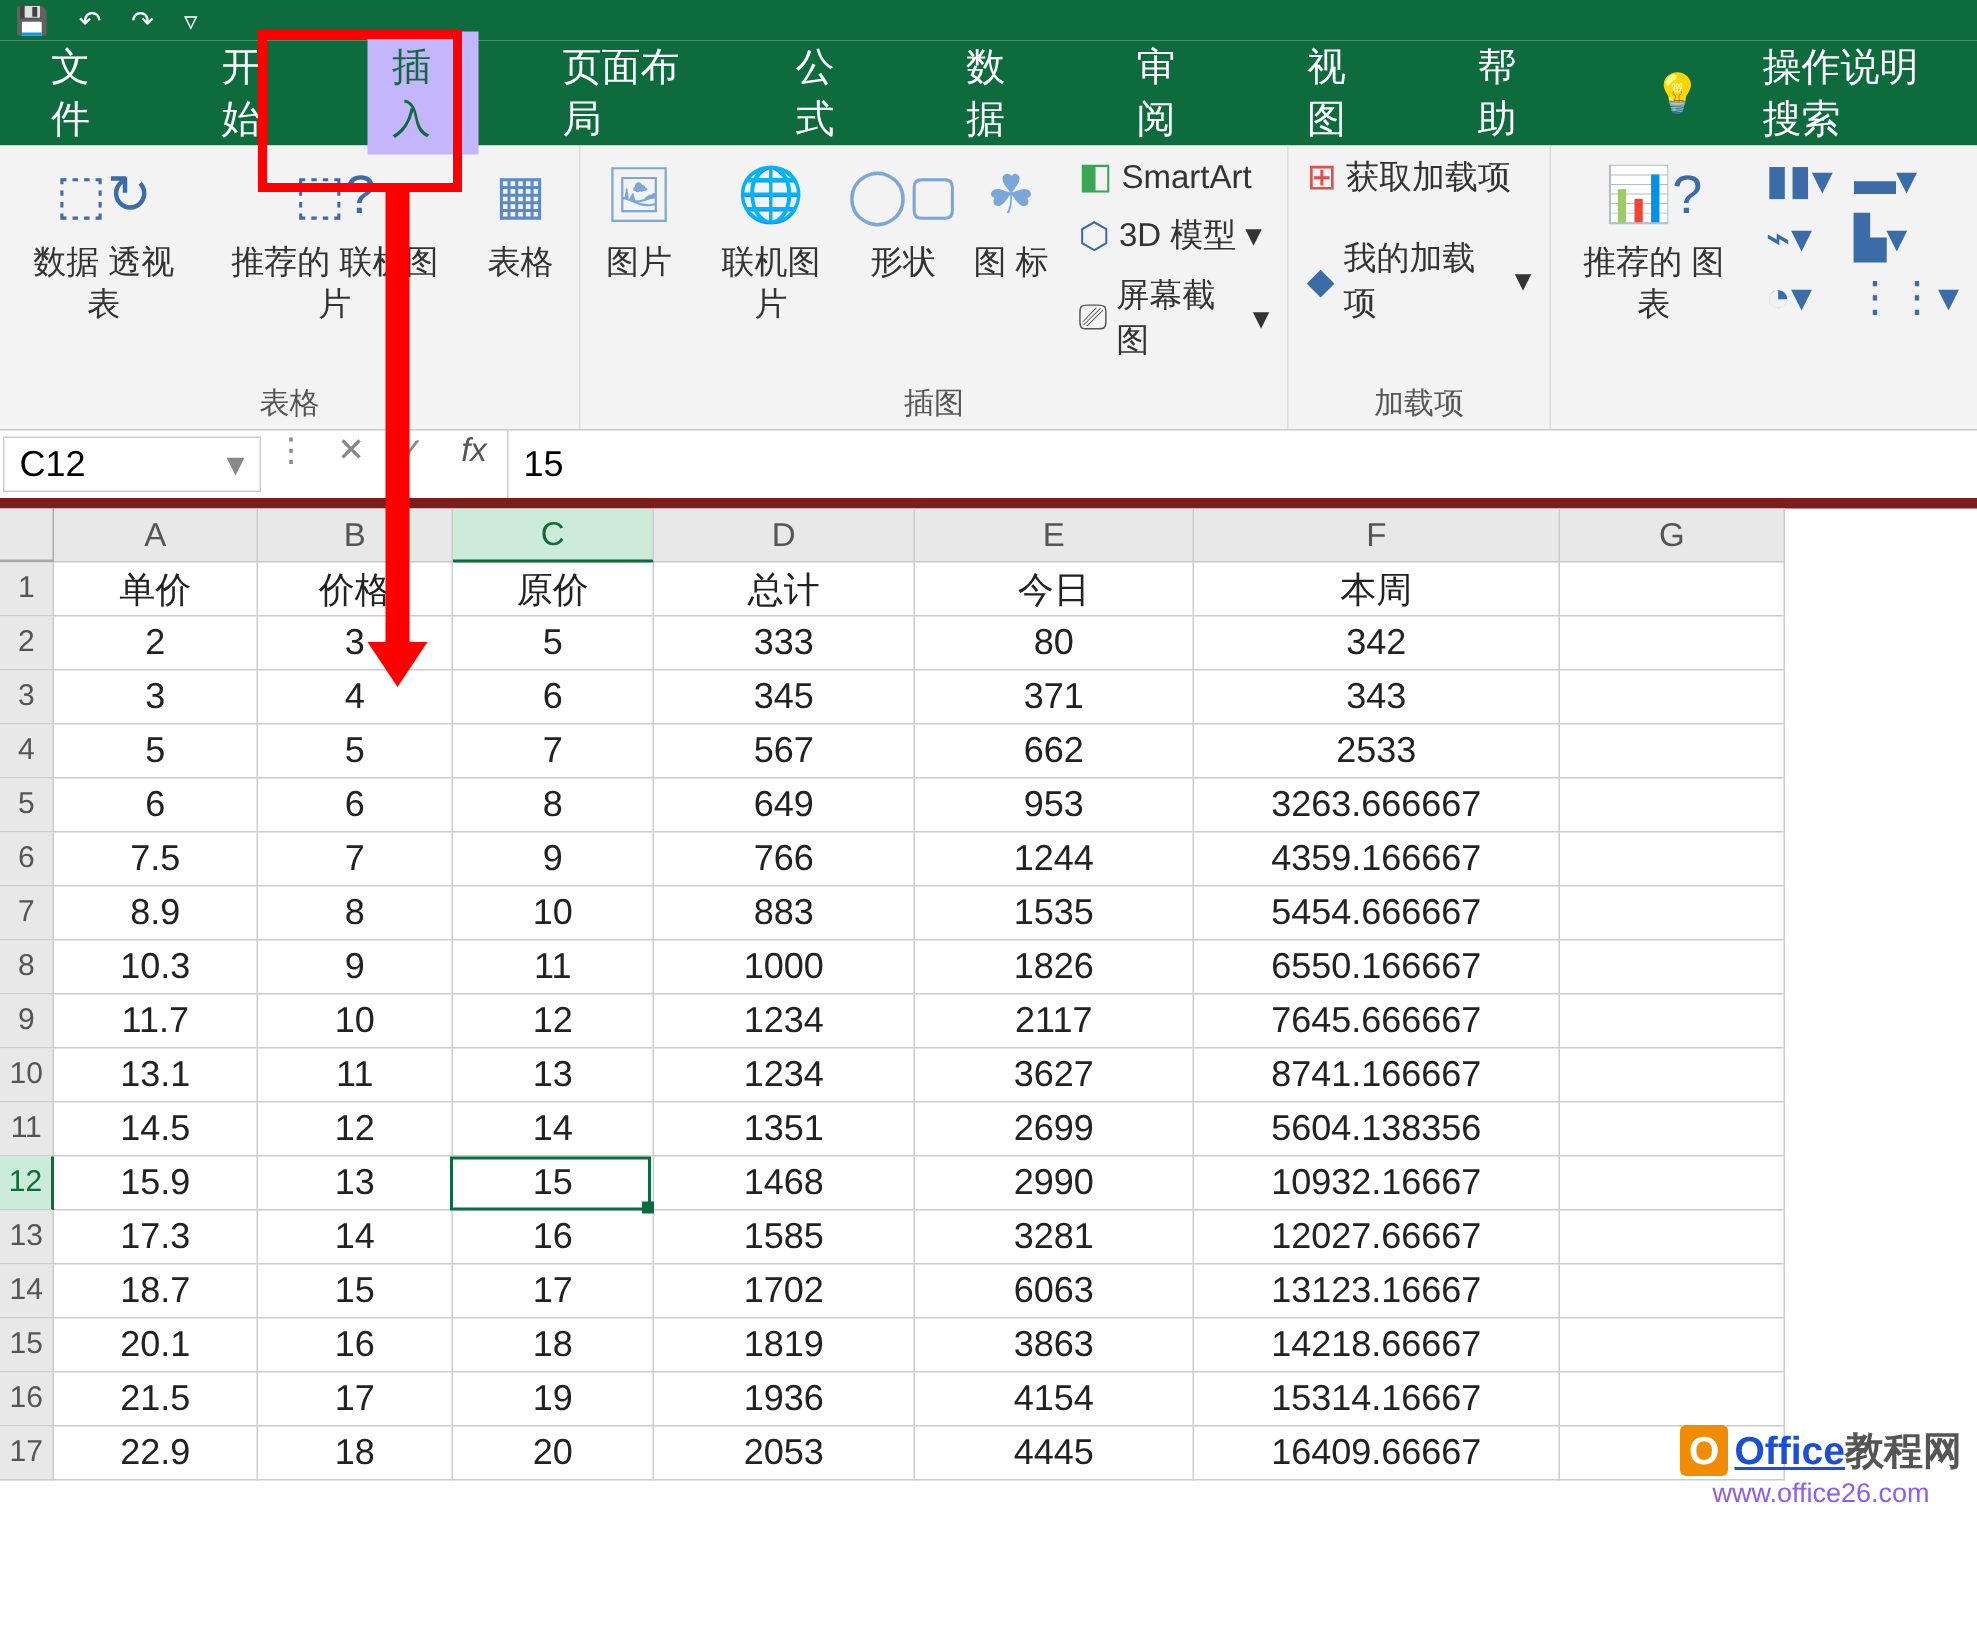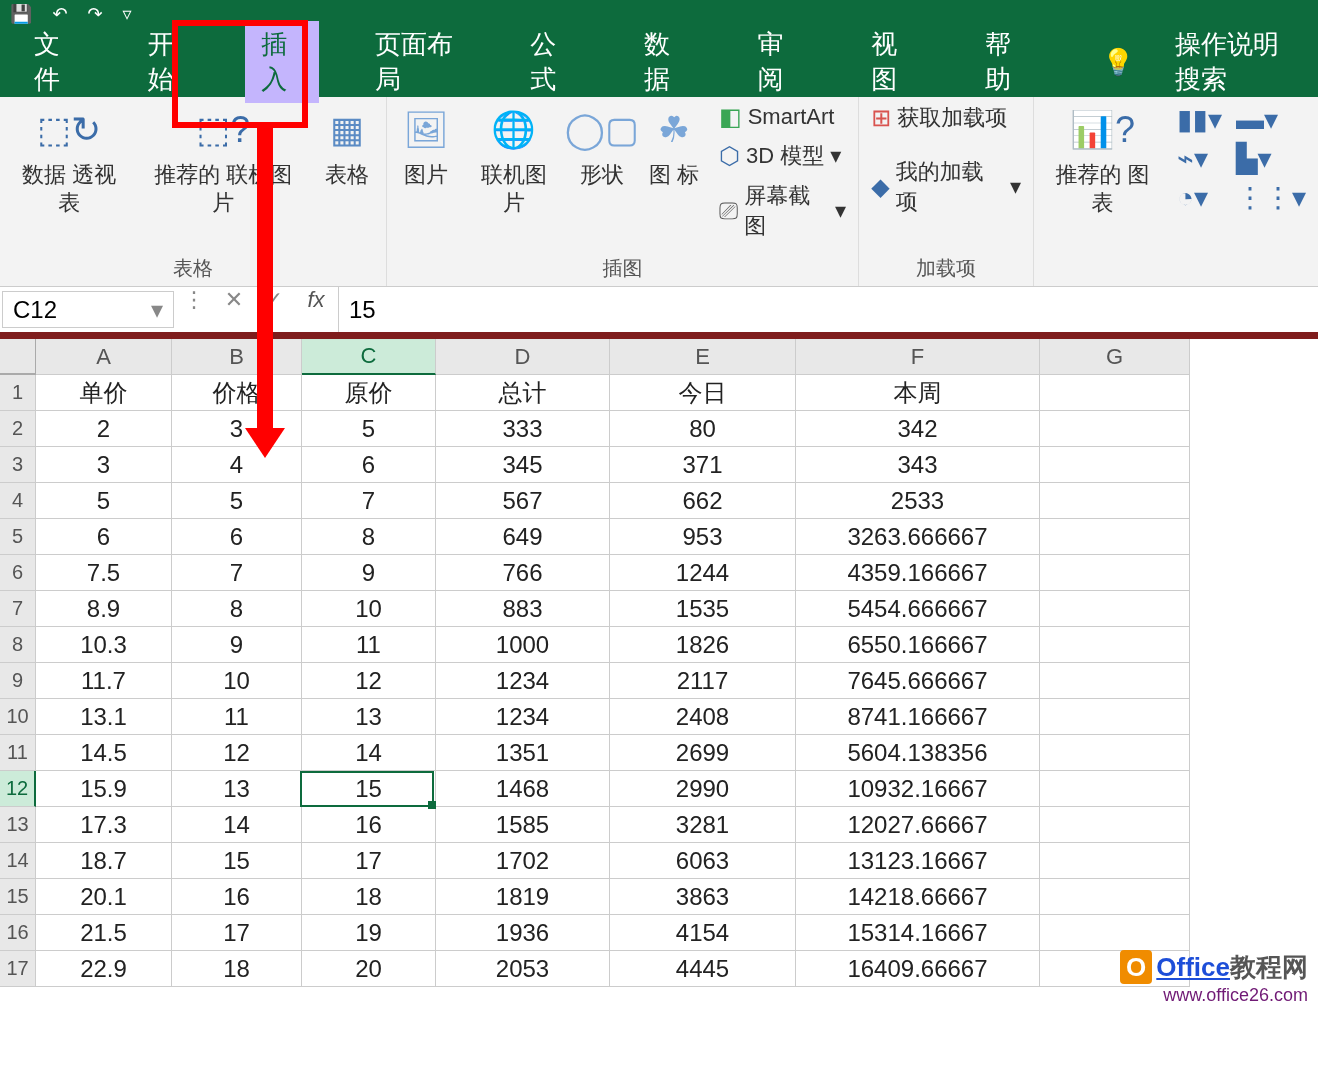--- a/index.html
+++ b/index.html
@@ -62,21 +62,21 @@
     .cE { width: 186px; }
     .cF { width: 244px; }
     .cG { width: 150px; }
 
     
     .watermark { position: absolute; bottom: 80px; right: 10px; text-align: right; }
     .watermark .wm-main { font-size: 26px; font-weight: bold; }
     .watermark .wm-main .o-badge { background: #f08c00; color: #fff; padding: 2px 6px; border-radius: 4px; margin-right: 4px; }
     .watermark .wm-main .blue { color: #1d4ed8; text-decoration: underline; }
     .watermark .wm-main .gray { color: #555; }
-    .watermark .wm-url { color: #701a75; font-size: 18px; }
+    .watermark .wm-url { color: #8b5cf6; font-size: 18px; text-align: center; }
   </style>
 </head>
 <body>
 
 <div class="titlebar">
   <span class="qat-icon">💾</span>
   <span class="qat-icon">↶</span>
   <span class="qat-icon">↷</span>
   <span class="qat-icon">▿</span>
 </div>
@@ -313,21 +313,21 @@
         <div class="cell cE">2117</div>
         <div class="cell cF">7645.666667</div>
         <div class="cell cG"></div>
       </div>
       <div class="row">
         <div class="rh">10</div>
         <div class="cell cA">13.1</div>
         <div class="cell cB">11</div>
         <div class="cell cC">13</div>
         <div class="cell cD">1234</div>
-        <div class="cell cE">2408</div>
+        <div class="cell cE">3627</div>
         <div class="cell cF">8741.166667</div>
         <div class="cell cG"></div>
       </div>
       <div class="row">
         <div class="rh">11</div>
         <div class="cell cA">14.5</div>
         <div class="cell cB">12</div>
         <div class="cell cC">14</div>
         <div class="cell cD">1351</div>
         <div class="cell cE">2699</div>

